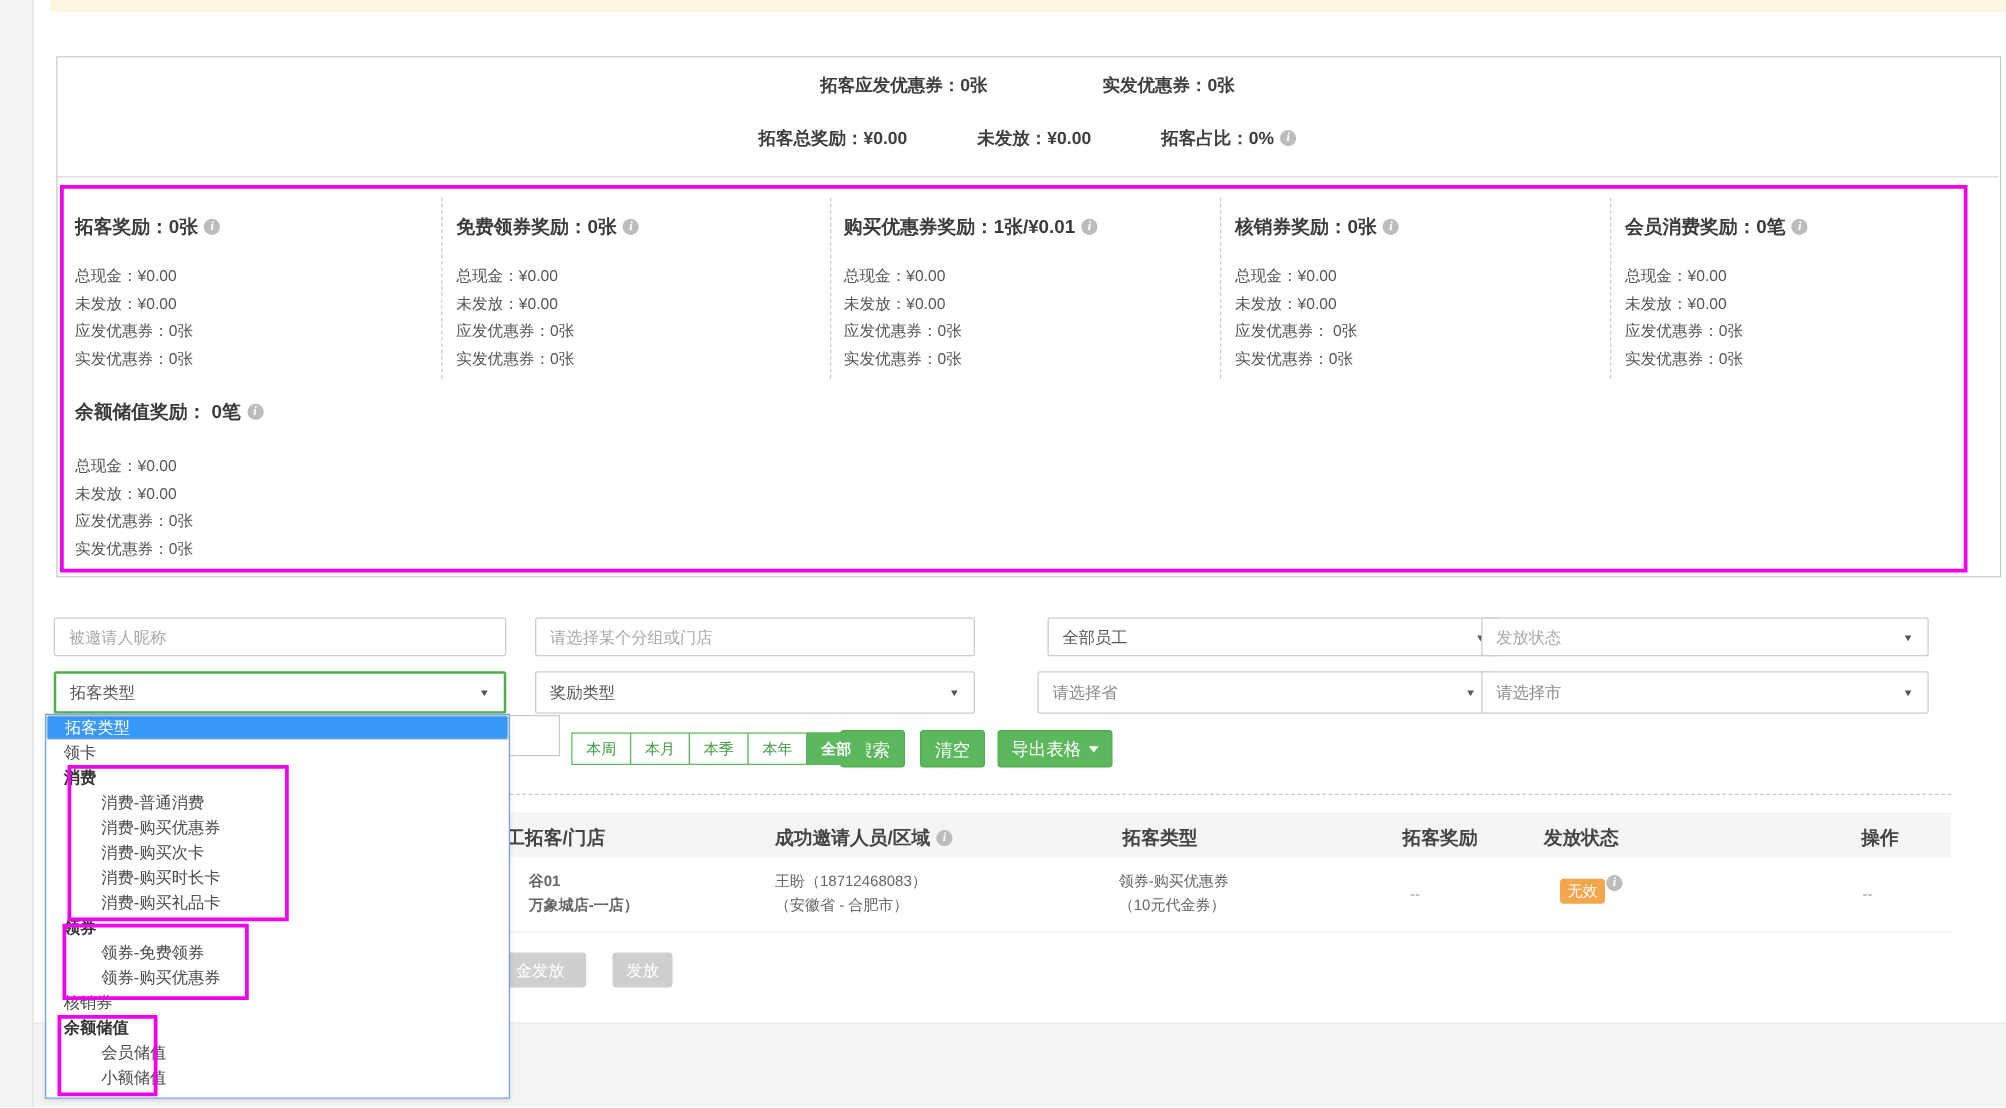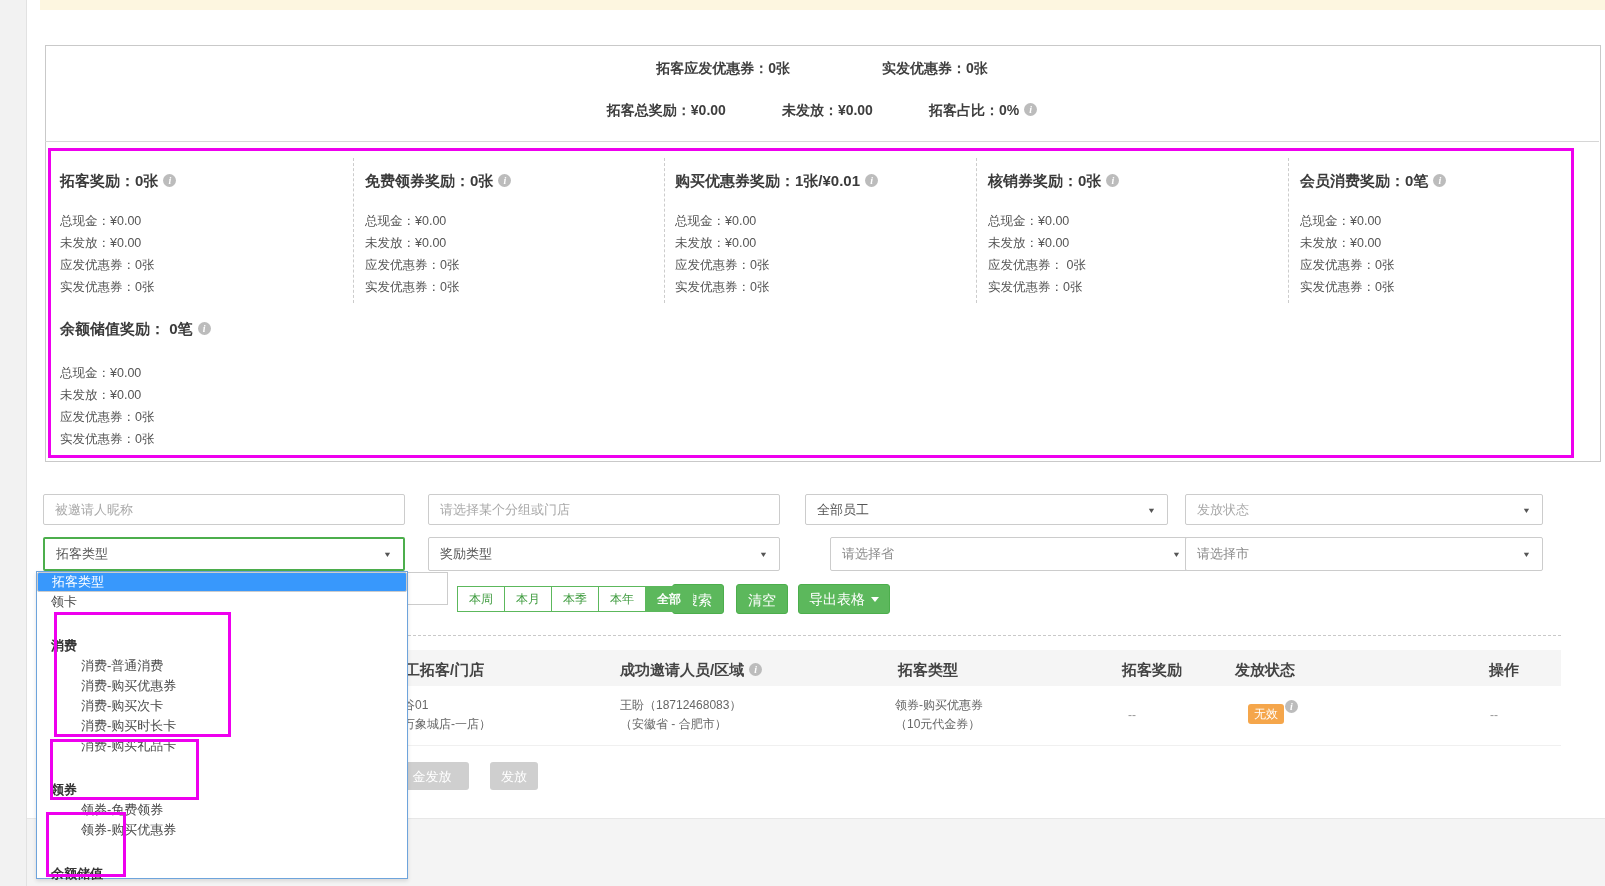--- a/index.html
+++ b/index.html
@@ -40,21 +40,21 @@
   
   .tinput{background:#fff;border:1px solid #ccc;border-radius:2px;font-size:13px;color:#555;
     padding:0 11px;box-sizing:border-box;font-family:inherit;}
   .tinput::placeholder{color:#a9a9a9;opacity:1;}
   .sel{background:#fff;border:1px solid #ccc;border-radius:2px;font-size:13px;color:#555;
     box-sizing:border-box;display:flex;align-items:center;padding:0 11px;}
   .sel .arrow{margin-left:auto;font-size:9px;color:#555;transform:scaleY(0.85);}
   .sel-green{border:2px solid #4cae4c;}
   .inp1{left:43px;top:494px;width:362px;height:31px;}
   .inp2{left:428px;top:494px;width:352px;height:31px;}
-  .sel-staff{left:805px;top:494px;width:363px;height:31px;}
+  .sel-staff{left:838px;top:494px;width:363px;height:31px;}
   .sel-status{left:1185px;top:494px;width:358px;height:31px;color:#a9a9a9;}
   .sel-type{left:43px;top:537px;width:362px;height:34px;}
   .sel-reward{left:428px;top:537px;width:352px;height:34px;}
   .sel-prov{left:830px;top:537px;width:363px;height:34px;color:#8a8a8a;}
   .sel-city{left:1185px;top:537px;width:358px;height:34px;color:#8a8a8a;}
   .hidden-frag{left:398px;top:572px;width:48px;height:31px;background:#fff;border:1px solid #ccc;z-index:10;}
 
   
   .presets{left:457px;top:586px;display:flex;z-index:5;}
   .preset{height:26px;line-height:24px;padding:0 11px;border:1px solid #5cb85c;background:#fff;
@@ -82,21 +82,21 @@
     line-height:28px;text-align:center;cursor:default;box-sizing:border-box;}
   .btn-cash{left:395px;top:762px;width:74px;z-index:8;}
   .btn-issue{left:490px;top:762px;width:48px;z-index:8;}
 
   
   .dropdown{left:36px;top:571px;width:370px;height:306px;background:#fff;border:1px solid #6ea4dc;
     z-index:60;box-shadow:0 2px 4px rgba(0,0,0,0.12);}
   .dd-item{height:20px;line-height:20px;font-size:13px;color:#4a4a4a;padding-left:14px;
     white-space:nowrap;cursor:pointer;}
   .dd-item.sel{background:#3898fc;color:#fff;}
-  .dd-item.group{font-weight:bold;color:#333;margin-top:24px;}
+  .dd-item.group{font-weight:bold;color:#333;}
   .dd-item.child{padding-left:44px;}
 </style>
 </head>
 <body>
 
 <div id="screen">
 
   <div class="abs side-strip"></div>
   <div class="abs top-yellow"></div>
   <div class="abs footer"></div>
@@ -213,21 +213,21 @@
   <div class="abs dotted-top"></div>
   <div class="abs thead">
     <span class="th" style="left:362px;">工拓客/门店</span>
     <span class="th" style="left:577px;"><span>成功邀请人员/区域</span><span class="info-icon"></span></span>
     <span class="th" style="left:855px;">拓客类型</span>
     <span class="th" style="left:1079px;">拓客奖励</span>
     <span class="th" style="left:1192px;">发放状态</span>
     <span class="th" style="left:1446px;">操作</span>
   </div>
   <div class="abs trow">
-    <div class="td" style="left:360px;top:10px;">
+    <div class="td" style="left:380px;top:10px;font-weight:bold;">
       <div>谷01</div>
       <div>万象城店-一店）</div>
     </div>
     <div class="td" style="left:577px;top:10px;">
       <div>王盼（18712468083）</div>
       <div>（安徽省 - 合肥市）</div>
     </div>
     <div class="td" style="left:852px;top:10px;">
       <div>领券-购买优惠券</div>
       <div>（10元代金券）</div>
@@ -245,20 +245,21 @@
     <div class="dd-item">领卡</div>
     <div class="dd-item group">消费</div>
     <div class="dd-item child">消费-普通消费</div>
     <div class="dd-item child">消费-购买优惠券</div>
     <div class="dd-item child">消费-购买次卡</div>
     <div class="dd-item child">消费-购买时长卡</div>
     <div class="dd-item child">消费-购买礼品卡</div>
     <div class="dd-item group">领券</div>
     <div class="dd-item child">领券-免费领券</div>
     <div class="dd-item child">领券-购买优惠券</div>
+    <div class="dd-item">核销券</div>
     <div class="dd-item group">余额储值</div>
     <div class="dd-item child">会员储值</div>
     <div class="dd-item child">小额储值</div>
   </div>
 
   <div class="abs mag mag1"></div>
   <div class="abs mag mag2"></div>
   <div class="abs mag mag3"></div>
   <div class="abs mag mag4"></div>
 

